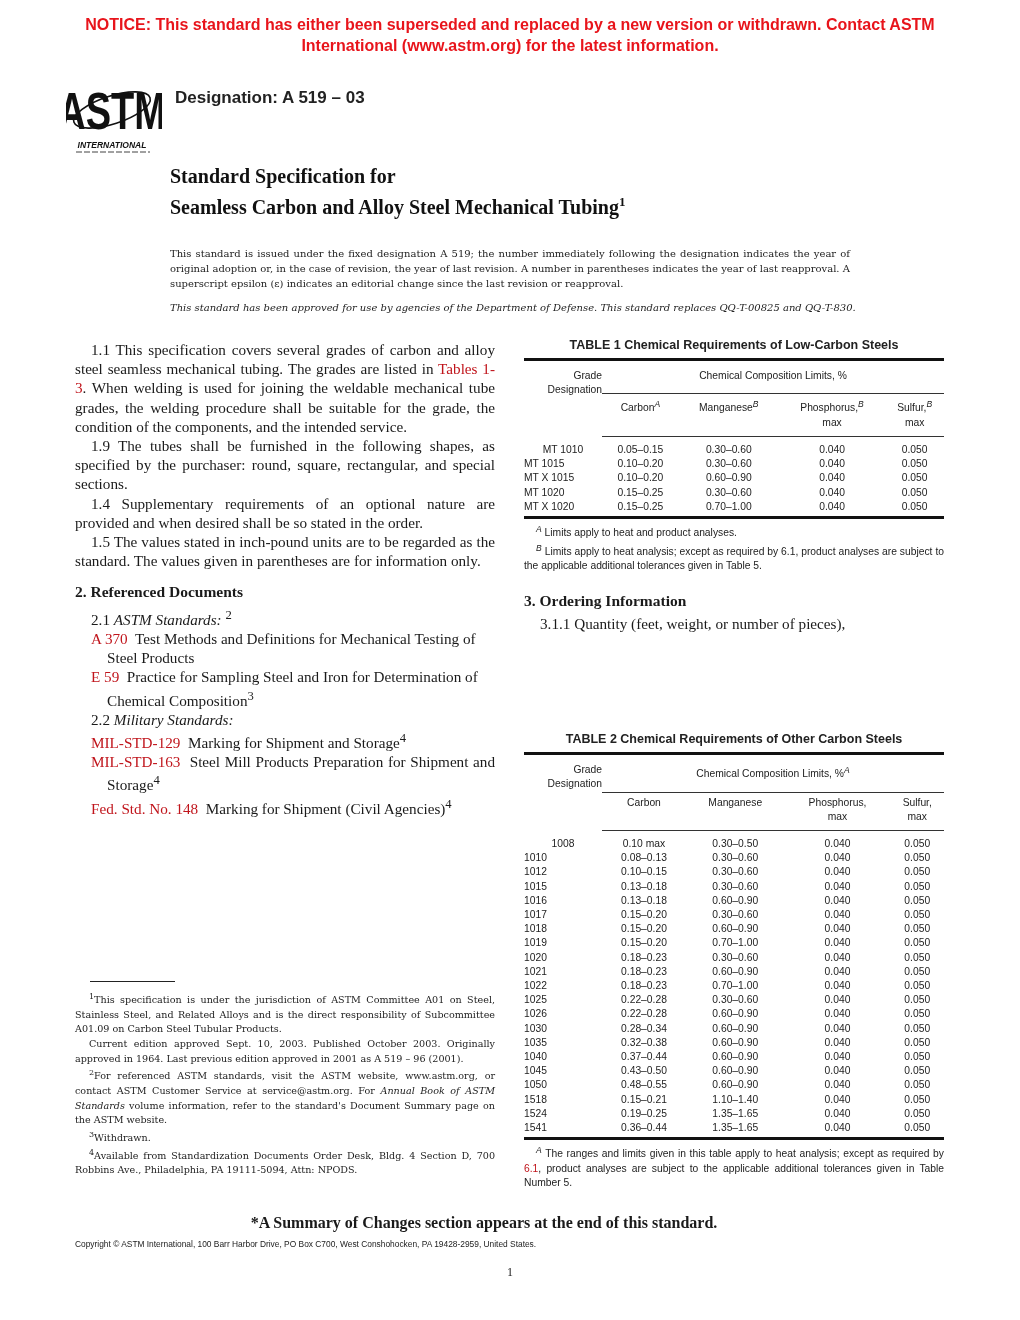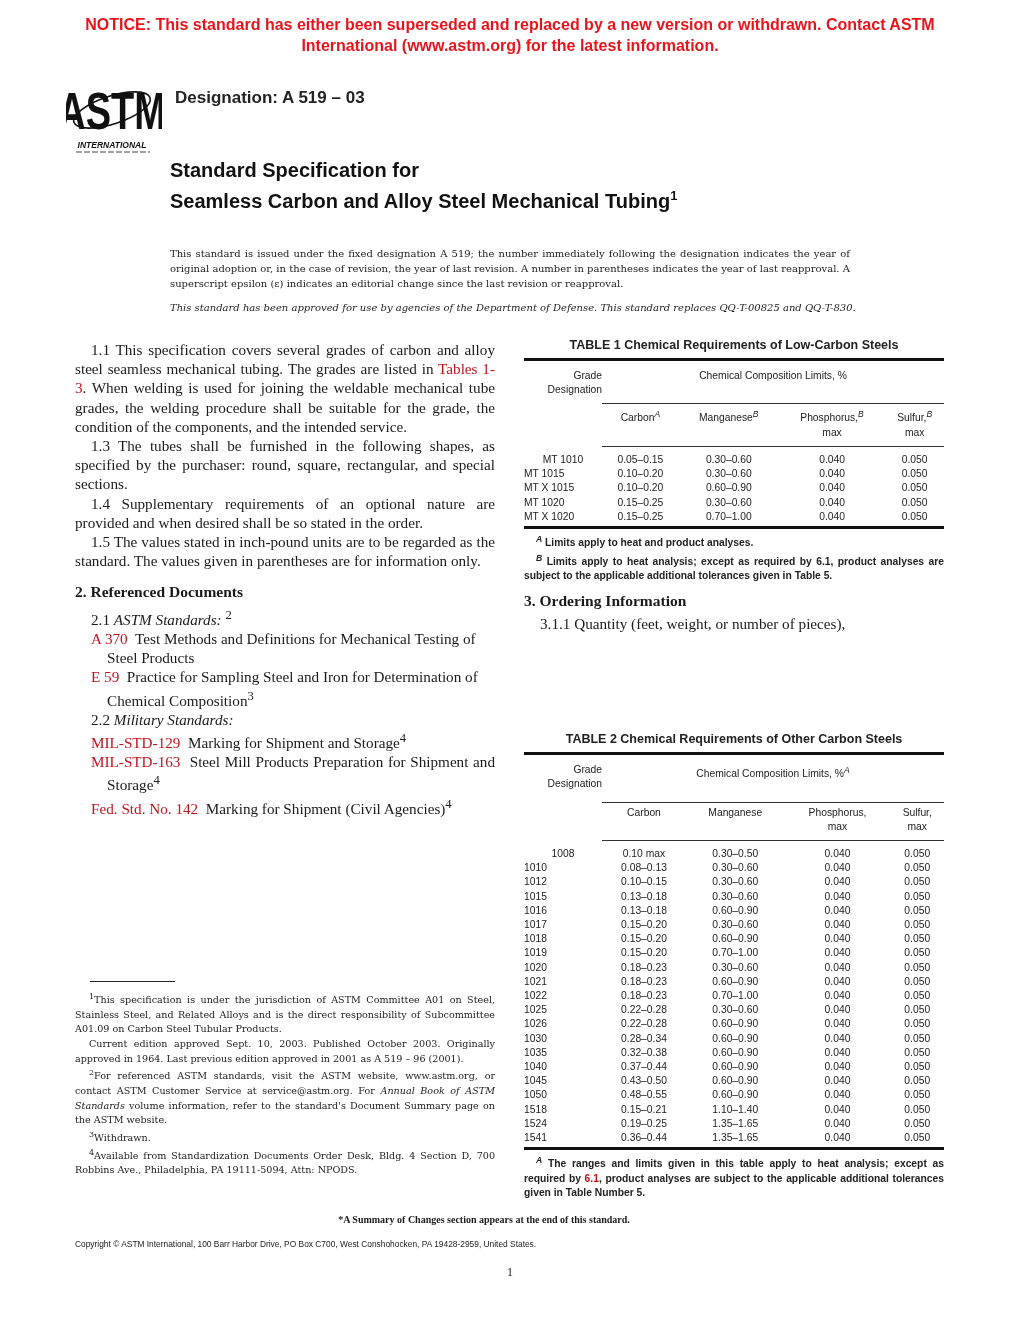--- a/index.html
+++ b/index.html
@@ -1,51 +1,51 @@
 <!DOCTYPE html>
 <html><head>
 <meta charset="utf-8">
 <style>
   html, body { margin: 0; padding: 0; background: #ffffff; }
   body { width: 1020px; height: 1320px; position: relative; overflow: hidden; color: #1a1a1a; }
   .abs { position: absolute; }
   .notice { left: 40px; width: 940px; top: 14px; text-align: center; color: #e8141b; font-family: "Liberation Sans", sans-serif; font-weight: bold; font-size: 16px; line-height: 21px; }
   .logo { left: 66px; top: 74px; width: 96px; height: 80px; }
   .designation { left: 175px; top: 88px; font-family: "Liberation Sans", sans-serif; font-weight: bold; font-size: 17px; color: #222; }
-  .title { left: 170px; top: 158px; font-family: Liberation Sans, sans-serif; font-weight: bold; font-size: 20px; line-height: 25px; color: #111; }
+  .title { left: 170px; top: 164px; font-family: Liberation Serif, serif; font-weight: bold; font-size: 20px; line-height: 25px; color: #111; }
   .title sup { font-size: 13px; }
   .issued { left: 170px; top: 246px; width: 680px; font-family: "DejaVu Serif", serif; font-size: 10px; line-height: 15px; color: #222; text-align: justify; }
   .approved { left: 170px; top: 302px; width: 690px; font-family: "DejaVu Serif", serif; font-style: italic; font-size: 10px; color: #222; }
   .col { font-family: "Liberation Serif", serif; font-size: 15.2px; line-height: 19.2px; color: #1a1a1a; text-align: justify; }
   .left-col { left: 75px; top: 340px; width: 420px; }
   .right-col { left: 524px; width: 420px; }
   h2.sec { font-family: "Liberation Serif", serif; font-weight: bold; font-size: 15.5px; margin: 0 0 4px 0; }
   .para { text-indent: 16px; margin: 0 0 0 0; }
   .link { color: #c0141b; }
   .ref { padding-left: 16px; text-indent: -16px; margin-left: 16px; }
   .ital { font-style: italic; }
   .subhead { padding-left: 16px; }
   .fn-rule { left: 90px; top: 981px; width: 85px; height: 1px; background: #222; }
   .footnotes { left: 75px; top: 990px; width: 420px; font-family: "DejaVu Serif", serif; font-size: 9.6px; line-height: 14.6px; text-align: justify; color: #222; }
   .footnotes p { margin: 0; text-indent: 14px; }
   .tbl-wrap { font-family: "Liberation Sans", sans-serif; color: #222; }
   .tbl-title { text-align: center; font-weight: bold; font-size: 12.5px; margin-bottom: 6px; }
   table.chem { width: 420px; border-collapse: collapse; font-size: 10.3px; }
   table.chem td, table.chem th { padding: 0; font-weight: normal; line-height: 14.2px; }
   table.chem thead tr.top th { border-top: 3px solid #111; padding-top: 8px; }
-  table.chem .grp { border-bottom: 1px solid #333; text-align: center; padding-bottom: 20px; }
+  table.chem .grp { border-bottom: 1px solid #333; text-align: center; padding-bottom: 10px; }
   table.chem .sub th { text-align: center; vertical-align: top; padding-top: 3px; padding-bottom: 6px; border-bottom: 1px solid #333; }
   table.chem .grade-h { text-align: right; vertical-align: top; width: 78px; }
   table.chem tbody tr:first-child td { padding-top: 6px; text-align: center; }
   table.chem tbody td { text-align: center; }
   table.chem tbody td:first-child { text-align: left; }
   table.chem tbody tr:last-child td { border-bottom: 3px solid #111; padding-bottom: 2px; }
-  .tnotes { font-size: 10.3px; line-height: 14.2px; margin-top: 3px; text-align: justify; font-weight: bold; }
+  .tnotes { font-size: 10.3px; line-height: 14.2px; margin-top: 3px; text-align: justify; }
   .tnotes p { margin: 0; text-indent: 12px; }
-  .summary { left: 0; width: 968px; top: 1214px; text-align: center; font-family: "Liberation Serif", serif; font-weight: bold; font-size: 10px; }
+  .summary { left: 0; width: 968px; top: 1214px; text-align: center; font-family: "Liberation Serif", serif; font-weight: bold; font-size: 16px; }
   .copyright { left: 75px; top: 1239px; font-family: "Liberation Sans", sans-serif; font-size: 8.4px; color: #222; }
   .pagenum { left: 0; width: 1020px; top: 1265px; text-align: center; font-family: "Liberation Serif", serif; font-size: 12px; }
 </style>
 </head>
 <body>
 
 <div class="abs notice">NOTICE: This standard has either been superseded and replaced by a new version or withdrawn.  Contact ASTM International (www.astm.org) for the latest information.</div>
 
 <div class="abs logo">
   <svg width="96" height="80" viewBox="0 0 96 80">
@@ -61,32 +61,32 @@
 <div class="abs title">
   <div>Standard Specification for</div>
   <div><span>Seamless Carbon and Alloy Steel Mechanical Tubing</span><sup>1</sup></div>
 </div>
 
 <div class="abs issued">This standard is issued under the fixed designation A 519; the number immediately following the designation indicates the year of original adoption or, in the case of revision, the year of last revision. A number in parentheses indicates the year of last reapproval. A superscript epsilon (ε) indicates an editorial change since the last revision or reapproval.</div>
 <div class="abs approved">This standard has been approved for use by agencies of the Department of Defense. This standard replaces QQ-T-00825 and QQ-T-830.</div>
 
 <div class="abs col left-col">
   <p class="para"><span>1.1  This specification covers several grades of carbon and alloy steel seamless mechanical tubing. The grades are listed in </span><span class="link">Tables 1-3</span><span>. When welding is used for joining the weldable mechanical tube grades, the welding procedure shall be suitable for the grade, the condition of the components, and the intended service.</span></p>
-  <p class="para">1.3  The tubes shall be furnished in the following shapes, as specified by the purchaser: round, square, rectangular, and special sections.</p>
+  <p class="para">1.9  The tubes shall be furnished in the following shapes, as specified by the purchaser: round, square, rectangular, and special sections.</p>
   <p class="para">1.4  Supplementary requirements of an optional nature are provided and when desired shall be so stated in the order.</p>
   <p class="para">1.5  The values stated in inch-pound units are to be regarded as the standard. The values given in parentheses are for information only.</p>
 
   <h2 class="sec" style="margin-top:12px">2.  Referenced Documents</h2>
   <div class="subhead"><span>2.1 </span><span class="ital">ASTM Standards:</span> <sup>2</sup></div>
   <div class="ref" style="text-align:left"><span class="link">A 370</span>&nbsp; <span>Test Methods and Definitions for Mechanical Testing of Steel Products</span></div>
   <div class="ref" style="text-align:left"><span class="link">E 59</span>&nbsp; <span>Practice for Sampling Steel and Iron for Determination of Chemical Composition</span><sup>3</sup></div>
   <div class="subhead"><span>2.2  </span><span class="ital">Military Standards:</span></div>
   <div class="ref" style="text-align:left"><span class="link">MIL-STD-129</span>&nbsp; <span>Marking for Shipment and Storage</span><sup>4</sup></div>
   <div class="ref"><span class="link">MIL-STD-163</span>&nbsp; <span>Steel Mill Products Preparation for Shipment and Storage</span><sup>4</sup></div>
-  <div class="ref" style="text-align:left"><span class="link">Fed. Std. No. 142</span>&nbsp; <span>Marking for Shipment (Civil Agencies)</span><sup>4</sup></div>
+  <div class="ref" style="text-align:left"><span class="link">Fed. Std. No. 148</span>&nbsp; <span>Marking for Shipment (Civil Agencies)</span><sup>4</sup></div>
 </div>
 
 <div class="abs fn-rule"></div>
 
 <div class="abs footnotes">
   <p><sup>1</sup><span>This specification is under the jurisdiction of ASTM Committee A01 on Steel, Stainless Steel, and Related Alloys and is the direct responsibility of Subcommittee A01.09 on Carbon Steel Tubular Products.</span></p>
   <p>Current edition approved Sept. 10, 2003. Published October 2003. Originally approved in 1964. Last previous edition approved in 2001 as A 519 – 96 (2001).</p>
   <p><sup>2</sup><span>For referenced ASTM standards, visit the ASTM website, www.astm.org, or contact ASTM Customer Service at service@astm.org. For </span><i>Annual Book of ASTM Standards</i><span> volume information, refer to the standard's Document Summary page on the ASTM website.</span></p>
   <p><sup>3</sup><span>Withdrawn.</span></p>
   <p><sup>4</sup><span>Available from Standardization Documents Order Desk, Bldg. 4 Section D, 700 Robbins Ave., Philadelphia, PA 19111-5094, Attn: NPODS.</span></p>

